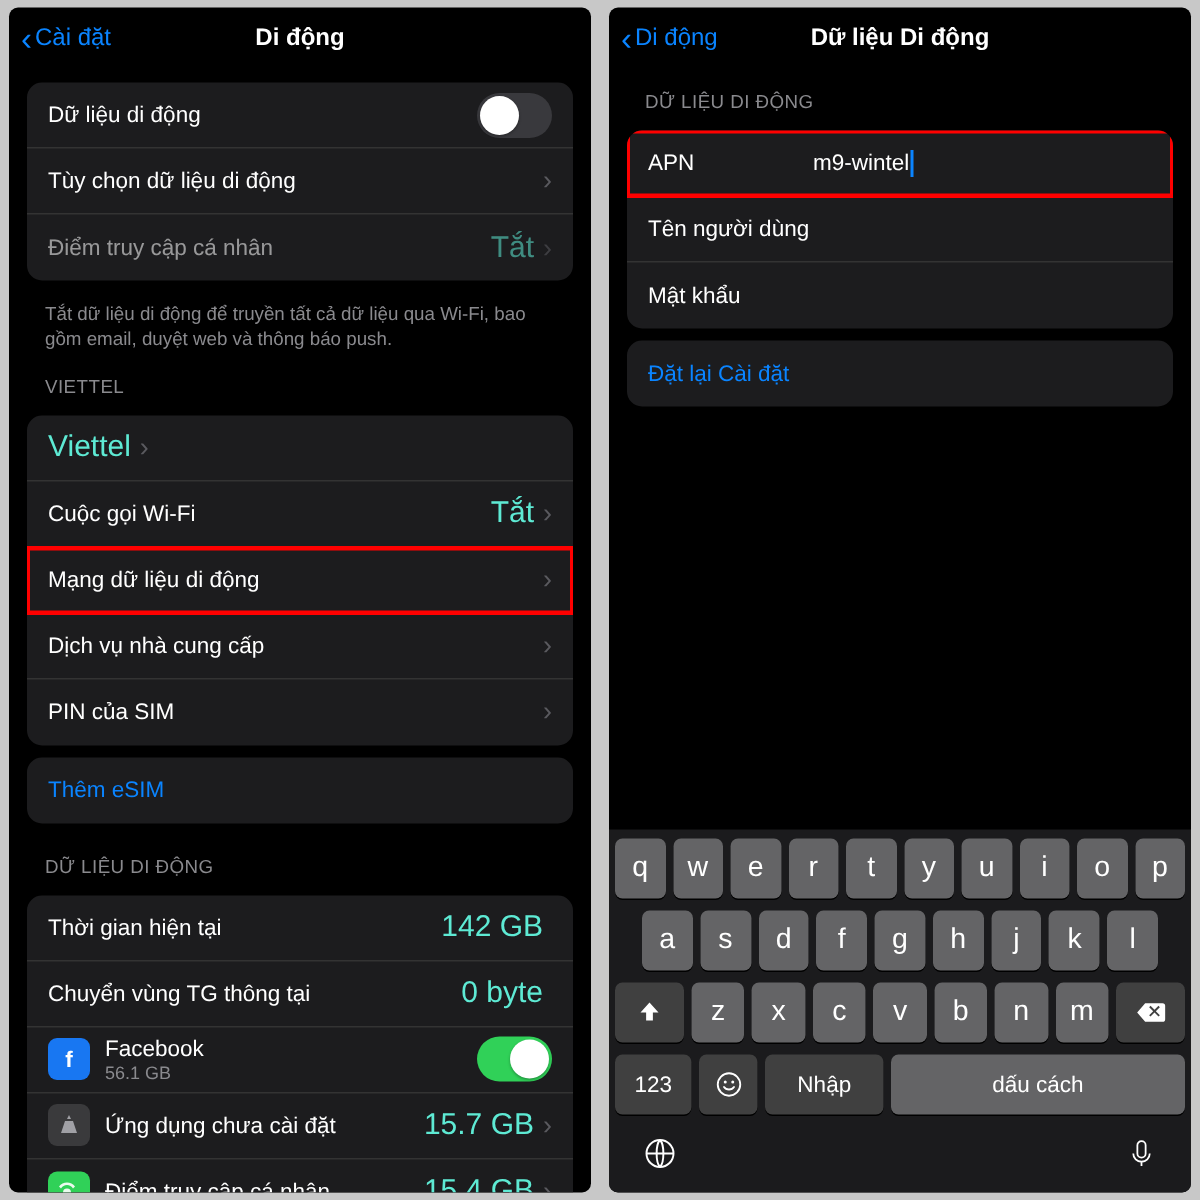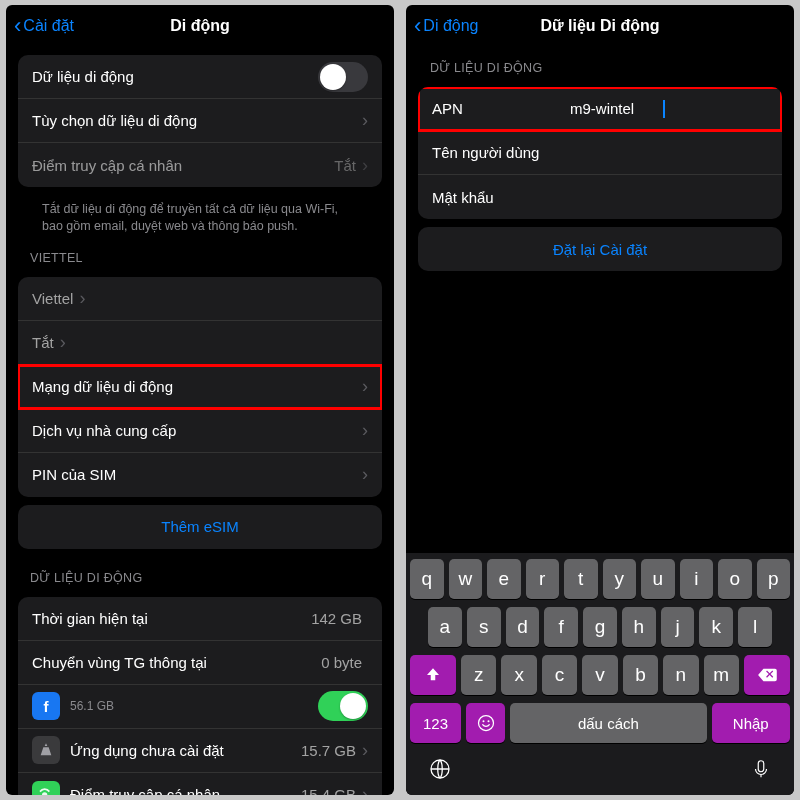--- a/index.html
+++ b/index.html
@@ -49,41 +49,40 @@
   }
   .row {
     display: flex; align-items: center;
     min-height: 44px;
     padding: 0 14px;
     border-bottom: 0.5px solid #333;
     position: relative;
   }
   .row:last-child { border-bottom: none; }
   .row .label { flex: 1; color: #fff; }
-  .row .value { color: #a3a3a3; margin-right: 6px; font-size: 15px; }
+  .row .value { color: #5eead4; margin-right: 6px; font-size: 20px; }
   .row .chevr { color: #5a5a5f; font-size: 18px; }
-  .row.link .label { color: #0a84ff; text-align: center; }
-  .footnote { color: #8a8a8e; font-size: 12.5px; padding: 6px 36px 2px; line-height: 1.35; }
+  .row.link .label { color: #0a84ff; }
+  .footnote { color: #8a8a8e; font-size: 12.5px; padding: 6px 24px 2px; line-height: 1.35; }
   .toggle {
     width: 50px; height: 30px; border-radius: 15px;
     background: #39393d; position: relative;
     cursor: pointer;
   }
   .toggle.on { background: #30d158; }
   .toggle .knob {
     width: 26px; height: 26px; border-radius: 50%;
     background: #fff; position: absolute; top: 2px; left: 2px;
     transition: left .15s;
     box-shadow: 0 1px 2px rgba(0,0,0,.3);
   }
   .toggle.on .knob { left: 22px; }
   .highlight-red {
     outline: 3px solid #ff0000;
     outline-offset: -2px;
-    gap: 28px;
   }
   .app-icon {
     width: 28px; height: 28px; border-radius: 6px;
     margin-right: 10px; display: flex; align-items: center; justify-content: center;
     font-size: 15px; font-weight: 700;
   }
   .app-icon.fb { background: #1877f2; color:#fff; }
   .app-icon.appstore { background: #3a3a3c; color:#a0a0a5; }
   .app-icon.hotspot { background: #30d158; color:#fff; }
   .sublabel { color: #8a8a8e; font-size: 12px; margin-top:0; }
@@ -103,21 +102,21 @@
     background: #646466; color:#fff;
     border-radius: 5px;
     height: 40px;
     flex: 1;
     display:flex; align-items:center; justify-content:center;
     font-size: 19px;
     box-shadow: 0 1px 0 #000;
     cursor: pointer;
     min-width: 0;
   }
-  .key.dark { background: #a21caf; }
+  .key.dark { background: #404040; }
   .key.shift, .key.bksp { flex: 1.3; }
   .kbd-row.offset { padding: 0 18px; }
   .key.space { flex: 5; font-size:15px; }
   .key.enter { flex: 2; font-size:15px; }
   .key.num { flex: 1.3; font-size:15px; }
   .key.emoji { flex:1; }
   .kbd-bottom {
     display:flex; justify-content:space-between; align-items:center;
     padding: 6px 18px 10px;
     color:#fff;
@@ -158,20 +157,21 @@
     </div>
     <div class="footnote">Tắt dữ liệu di động để truyền tất cả dữ liệu qua Wi-Fi, bao gồm email, duyệt web và thông báo push.</div>
 
     <div class="section-header">VIETTEL</div>
     <div class="section">
       <div class="row">
         <span class="value">Viettel</span>
         <span class="chevr">›</span>
       </div>
       <div class="row">
+        <span class="label">Cuộc gọi Wi-Fi</span>
         <span class="value">Tắt</span>
         <span class="chevr">›</span>
       </div>
       <div class="row highlight-red">
         <span class="label">Mạng dữ liệu di động</span>
         <span class="chevr">›</span>
       </div>
       <div class="row">
         <span class="label">Dịch vụ nhà cung cấp</span>
         <span class="chevr">›</span>
@@ -194,20 +194,21 @@
         <span class="label">Thời gian hiện tại</span>
         <span class="value">142 GB</span>
       </div>
       <div class="row">
         <span class="label">Chuyển vùng TG thông tại</span>
         <span class="value">0 byte</span>
       </div>
       <div class="row">
         <div class="app-icon fb">f</div>
         <div class="labelwrap">
+          <span>Facebook</span>
           <span class="sublabel">56.1 GB</span>
         </div>
         <div class="toggle on">
             <div class="knob"></div>
           </div>
       </div>
       <div class="row">
         <div class="app-icon appstore">
           <svg width="16" height="16" viewBox="0 0 24 24">
               <path fill="#a0a0a5" d="M12 2l2 4h-4l2-4zm-4 6h8l4 12H4l4-12z"></path>
@@ -309,22 +310,22 @@
     <div class="kbd-row">
       <div class="key dark num">123</div>
       <div class="key dark emoji">
         <svg width="20" height="20" viewBox="0 0 24 24">
             <circle cx="12" cy="12" r="9" fill="none" stroke="#fff" stroke-width="1.5"></circle>
             <circle cx="9" cy="10" r="1.2" fill="#fff"></circle>
             <circle cx="15" cy="10" r="1.2" fill="#fff"></circle>
             <path d="M8 14c1 1.5 2.5 2 4 2s3-.5 4-2" fill="none" stroke="#fff" stroke-width="1.5" stroke-linecap="round"></path>
           </svg>
       </div>
+      <div class="key dark enter">Nhập</div>
       <div class="key space">dấu cách</div>
-      <div class="key dark enter">Nhập</div>
     </div>
     <div class="kbd-bottom">
       <span class="globe">
         <svg width="24" height="24" viewBox="0 0 24 24">
             <circle cx="12" cy="12" r="9" fill="none" stroke="#fff" stroke-width="1.3"></circle>
             <path d="M3 12h18M12 3c3 3 3 15 0 18M12 3c-3 3-3 15 0 18" fill="none" stroke="#fff" stroke-width="1.3"></path>
           </svg>
       </span>
       <span class="mic">
         <svg width="22" height="24" viewBox="0 0 24 24">

